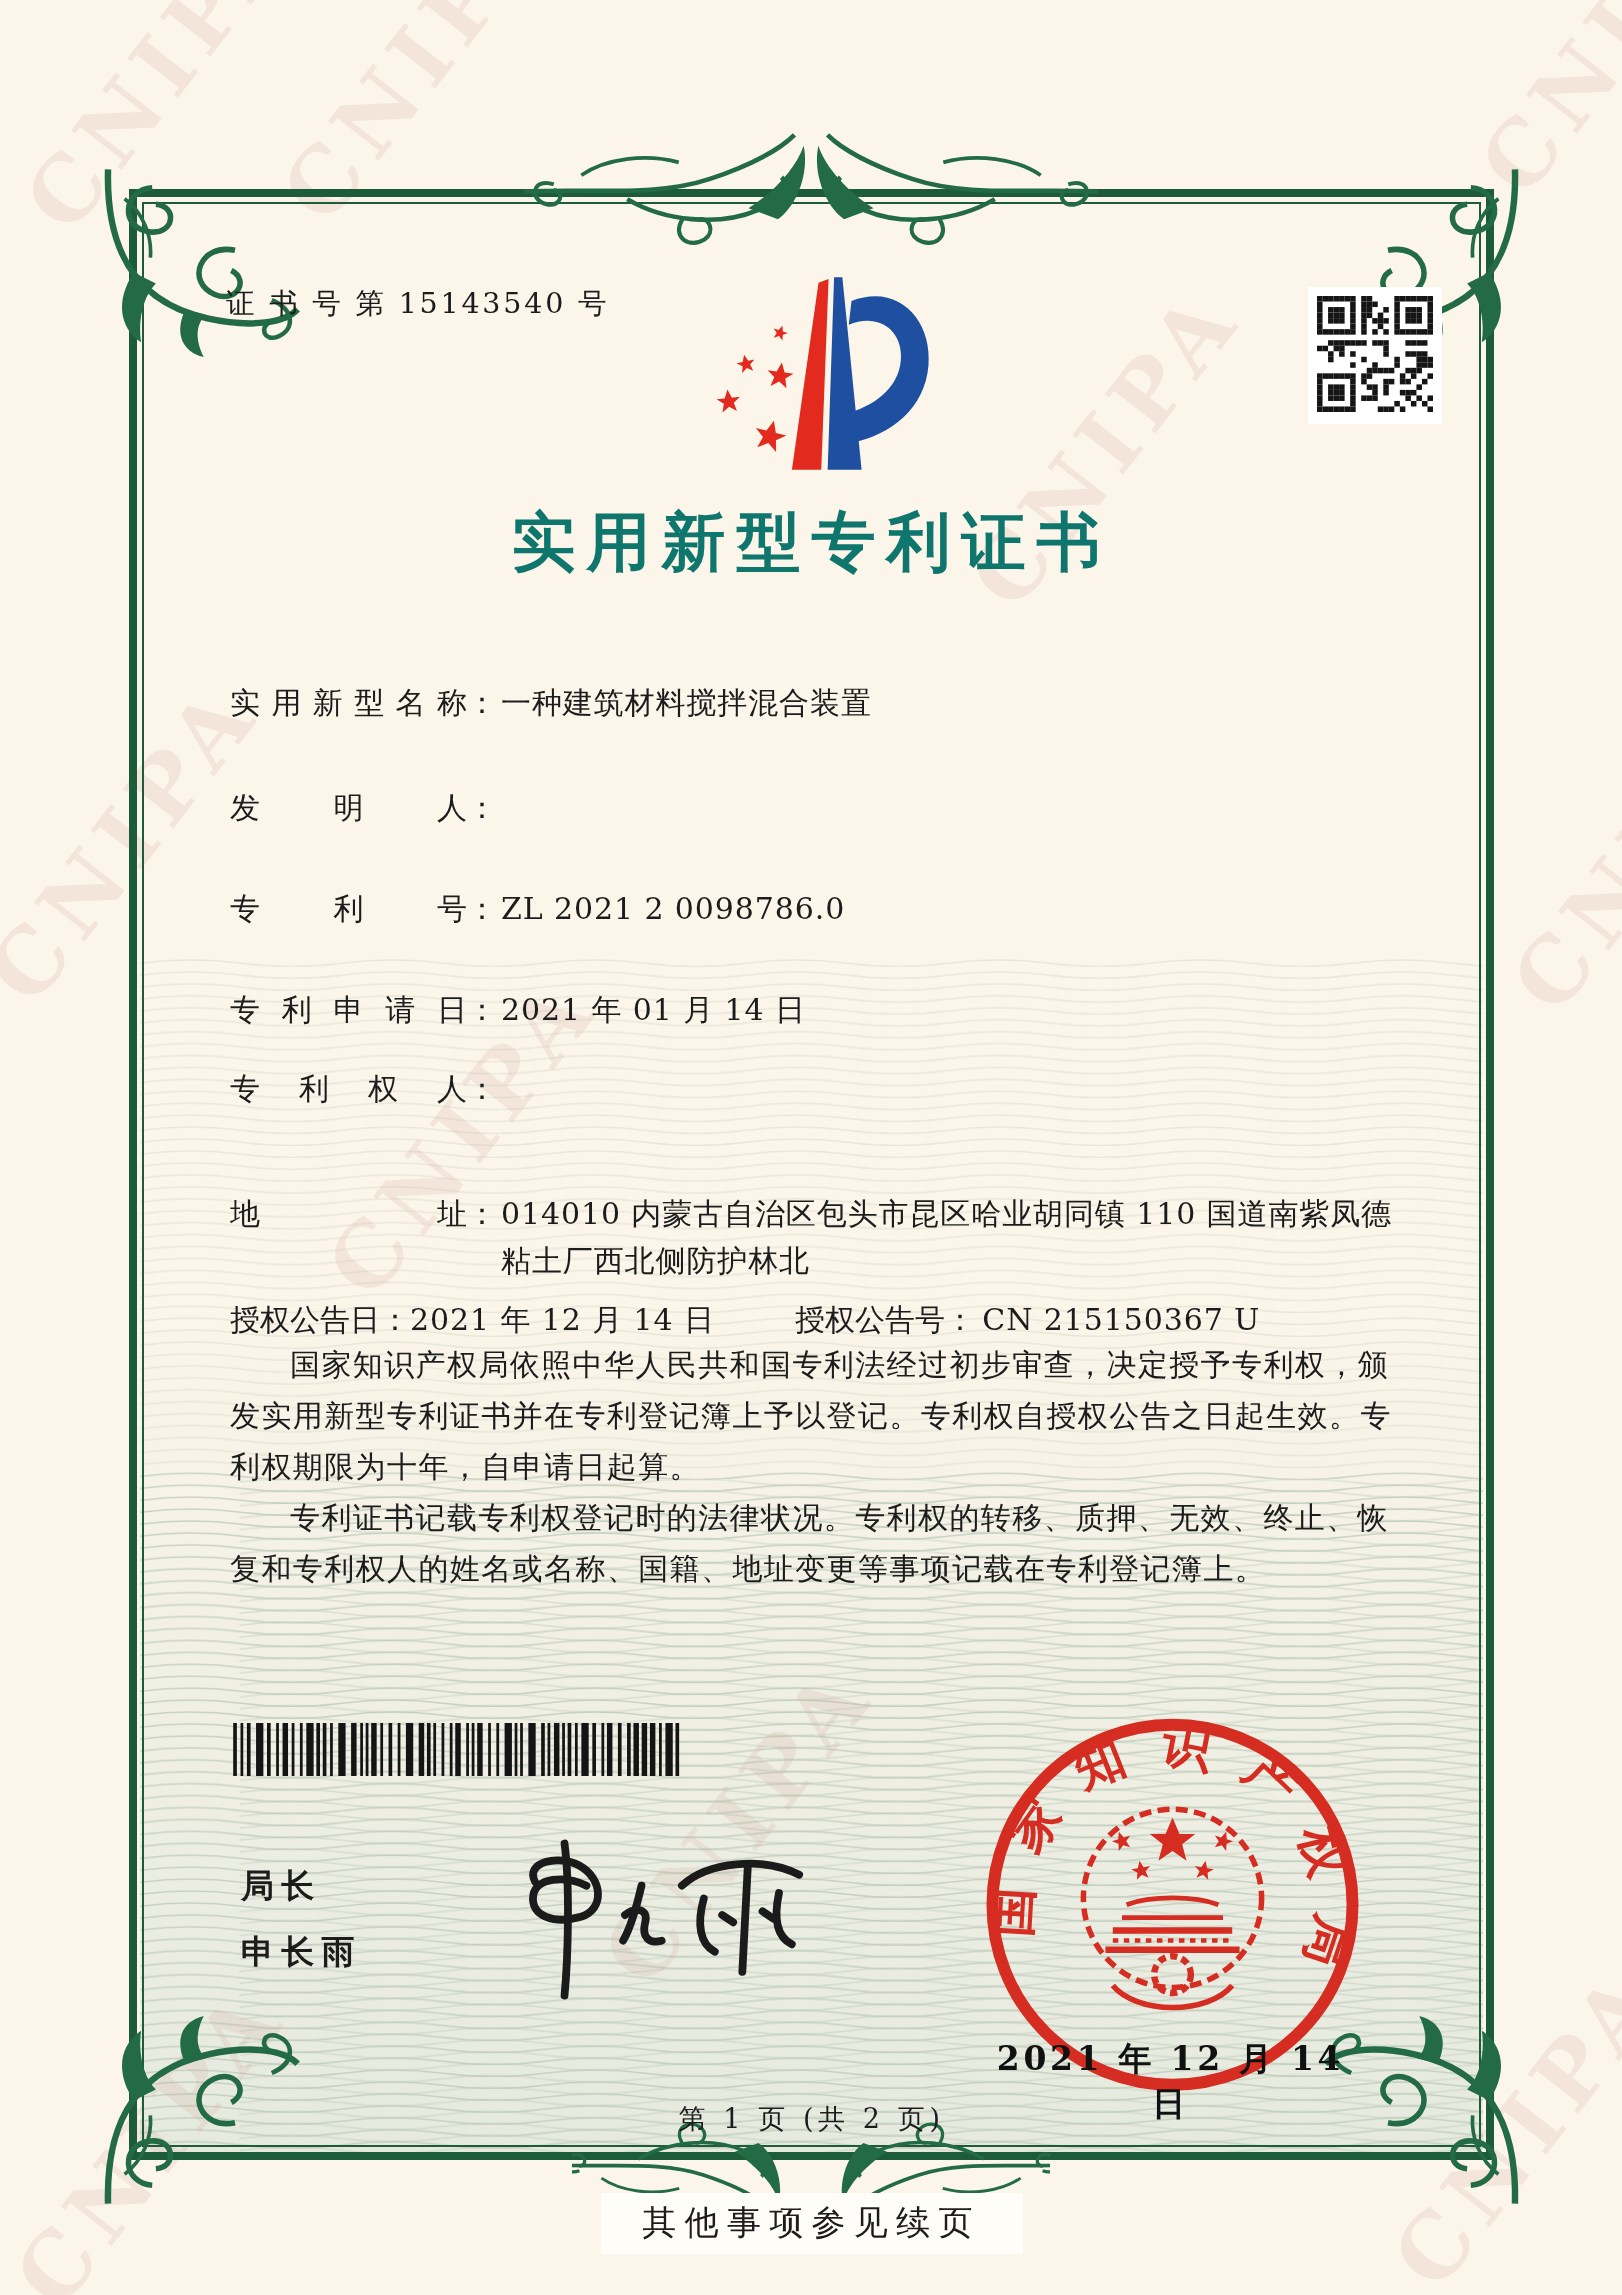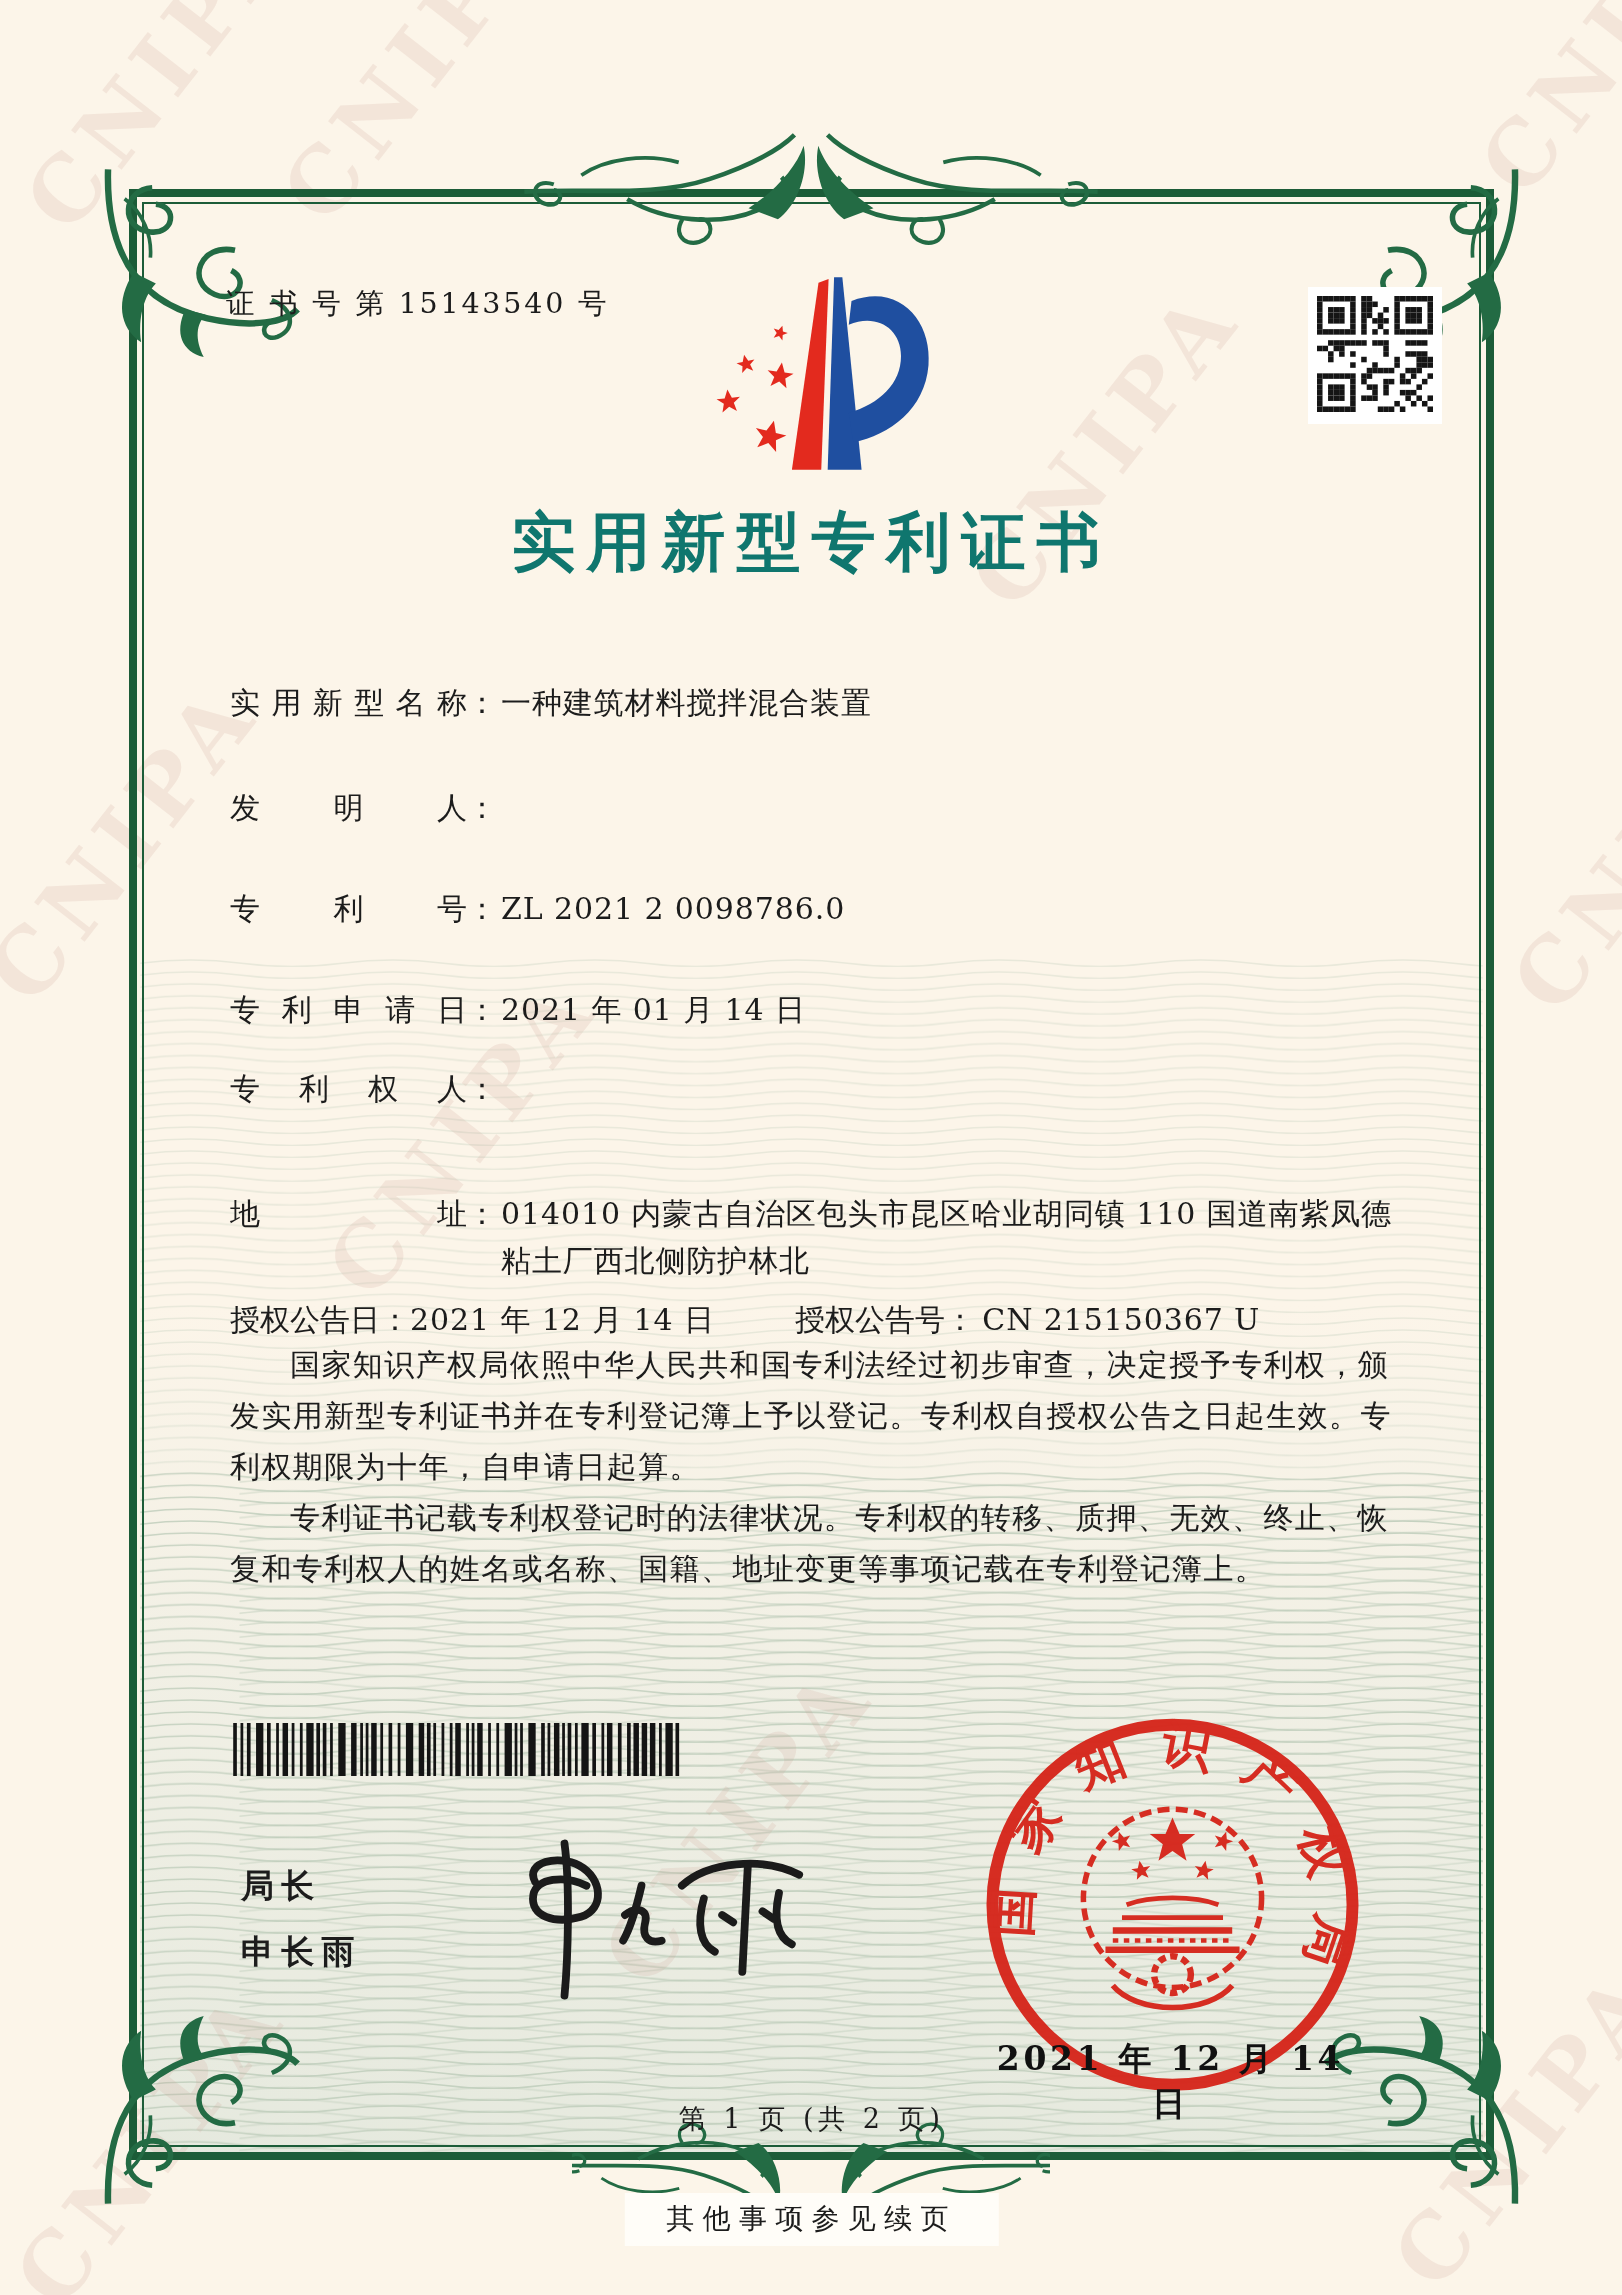--- a/index.html
+++ b/index.html
@@ -46,21 +46,21 @@
   .sig-name{top:1930px;}
   .sig-script{position:absolute;z-index:6;left:487px;top:1838px;}
   
   .seal{position:absolute;z-index:6;left:975px;top:1710px;opacity:.97;}
   .seal-date{position:absolute;z-index:7;left:996px;top:2037px;width:349px;text-align:center;
              font-size:33px;font-weight:600;letter-spacing:3.7px;color:#111;}
   
   .page-info{position:absolute;z-index:6;left:0;top:2101px;width:100%;text-align:center;
              font-size:27px;letter-spacing:4.6px;}
   .continuation{position:absolute;z-index:7;left:50%;top:2193px;transform:translateX(-50%);
-                background:#fffdf8;padding:7.3px 42px;font-size:28px;letter-spacing:8.3px;white-space:nowrap;}
+                background:#fffdf8;padding:7.3px 42px;font-size:34px;letter-spacing:8.3px;white-space:nowrap;}
 </style>
 </head>
 <body>
 
 <div class="page">
 
   <svg width="0" height="0" style="position:absolute">
     <defs>
       <path id="star" d="M0,-10 L2.94,-3.09 L9.51,-3.09 L4.05,1.18 L5.88,8.09 L0,4 L-5.88,8.09 L-4.05,1.18 L-9.51,-3.09 L-2.94,-3.09 Z"></path>
       <pattern id="wv" width="220" height="13" patternUnits="userSpaceOnUse">

